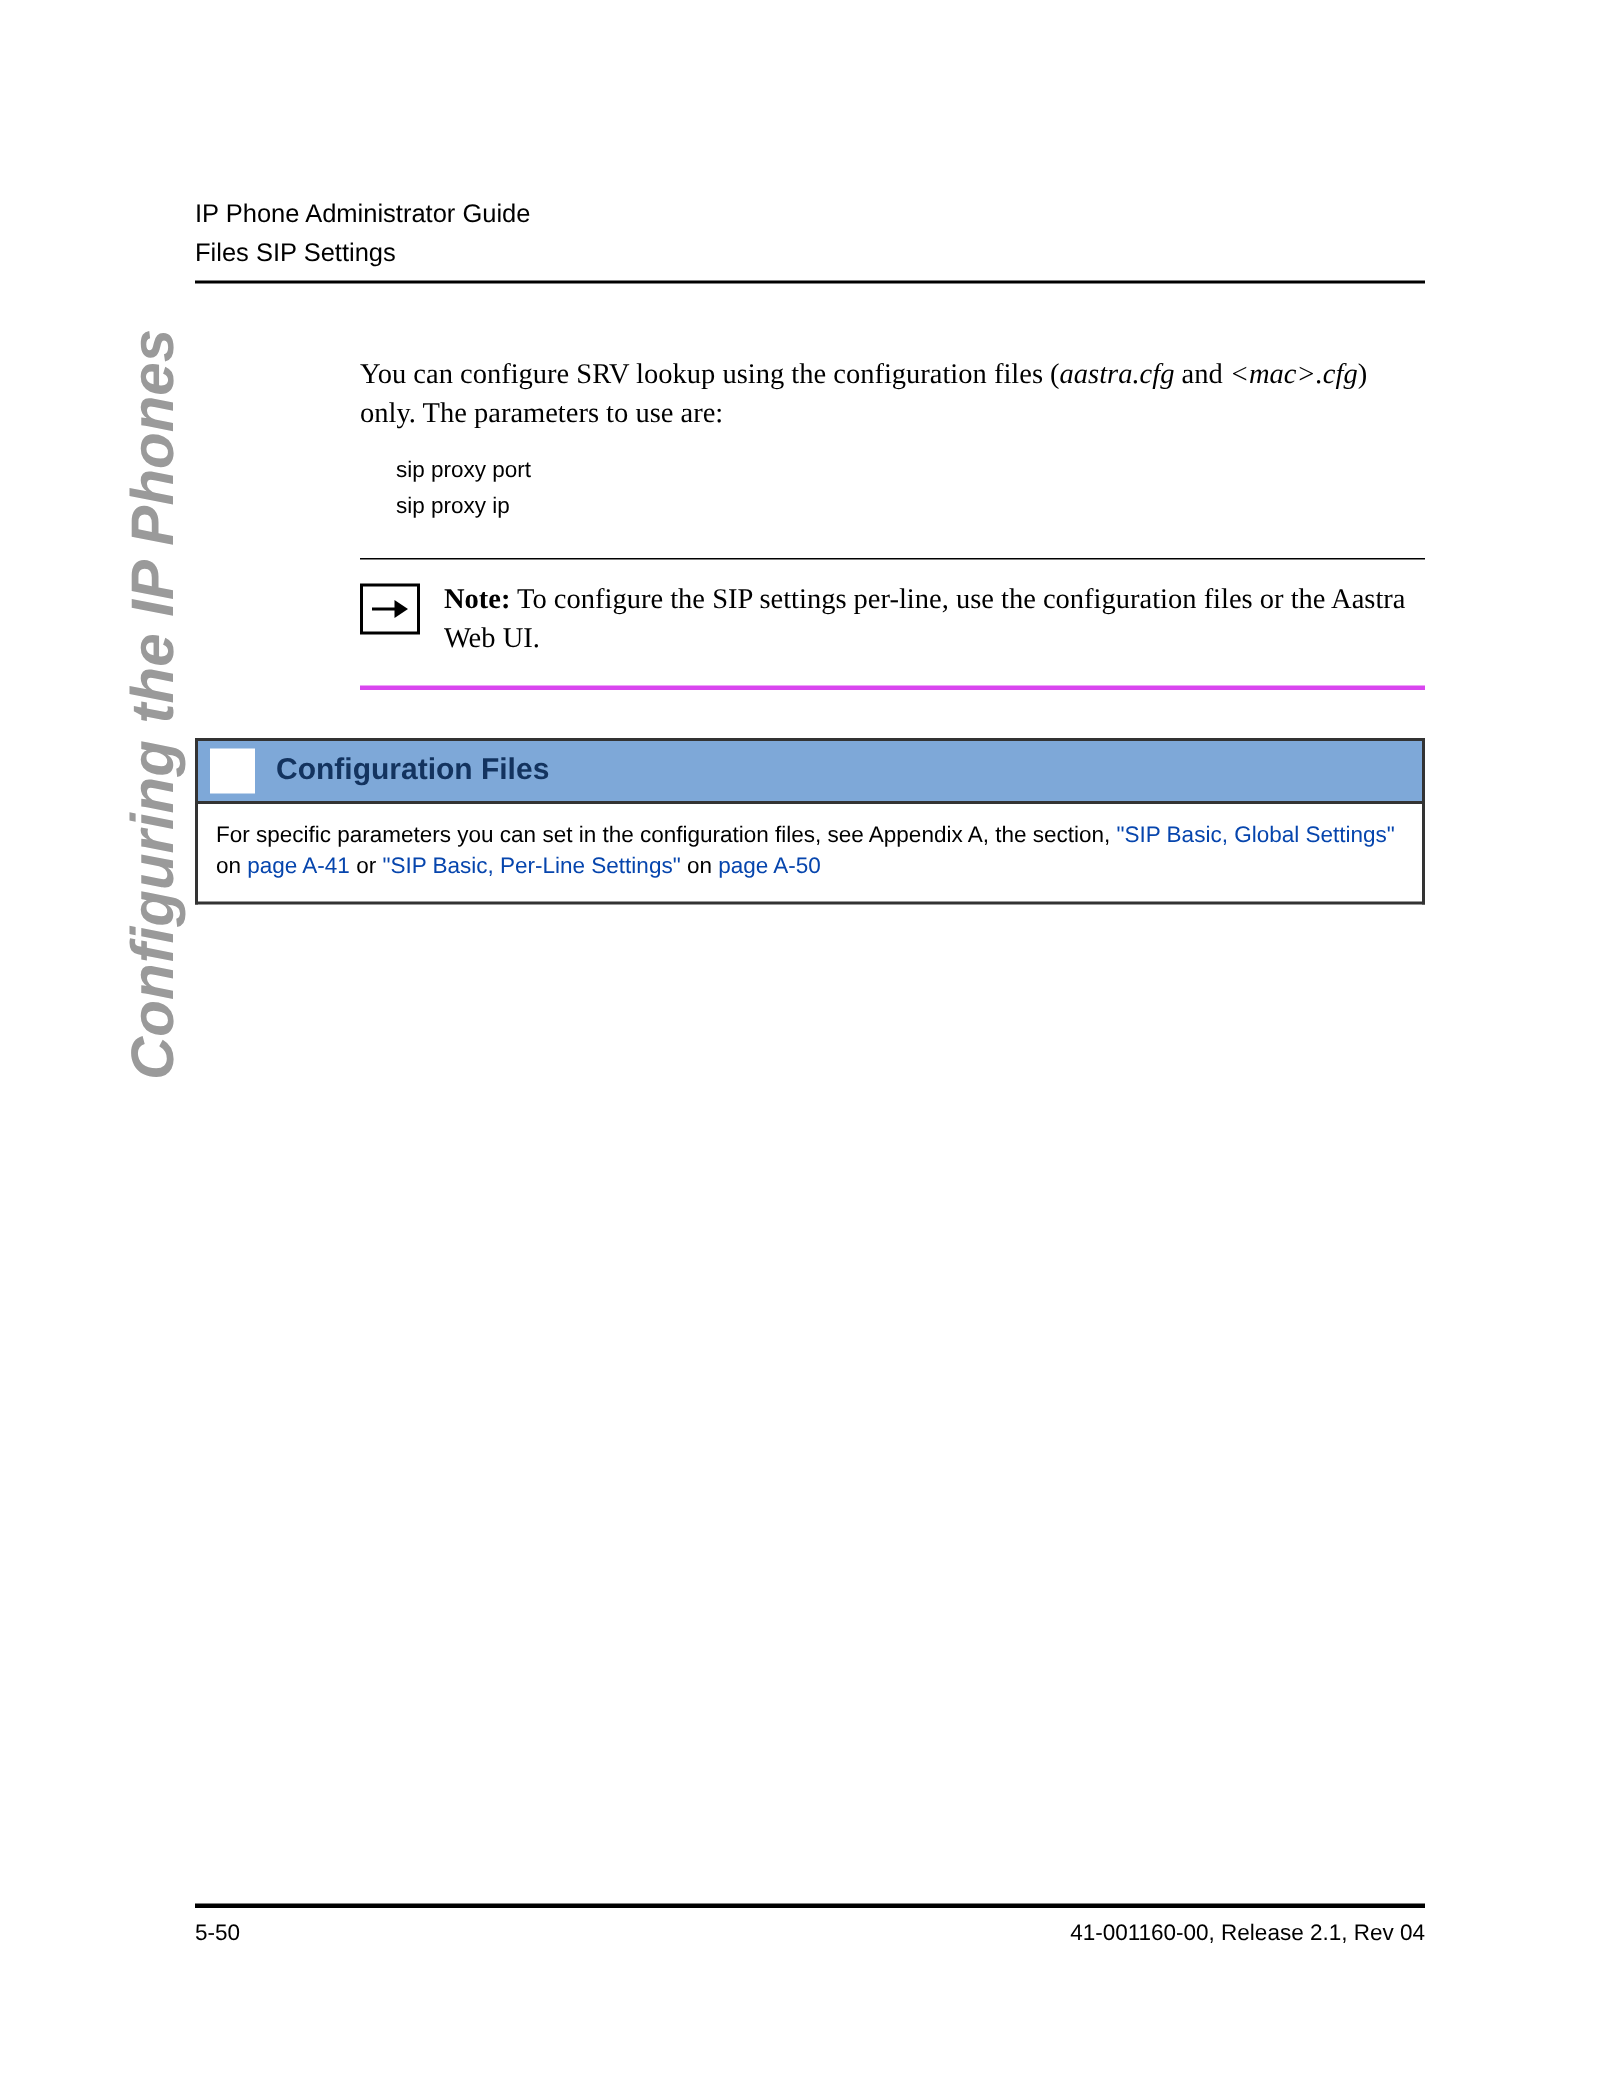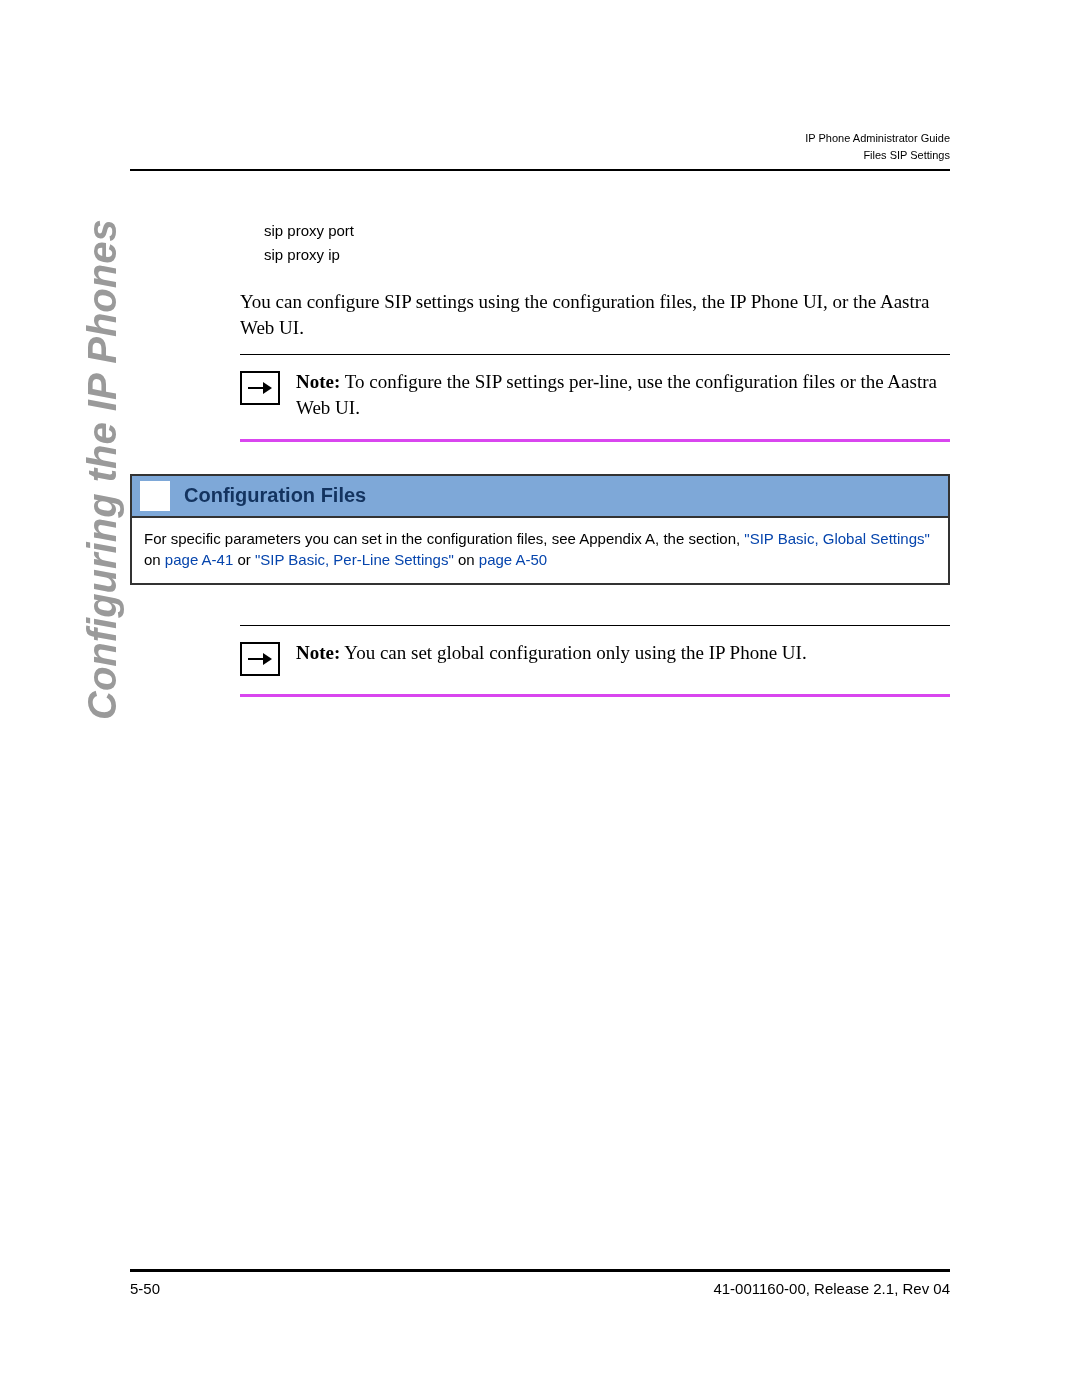--- a/index.html
+++ b/index.html
@@ -4,23 +4,22 @@
 <style>
   * { box-sizing: border-box; margin: 0; padding: 0; }
   html, body { width: 1080px; height: 1397px; background: #fff; font-family: Arial, Helvetica, sans-serif; color: #000; }
   .page {
     position: relative;
     width: 1080px;
     height: 1397px;
     padding: 130px 130px 0 130px;
   }
   .header-block {
-    font-size: 11px;
+    font-size: 17px;
     line-height: 1.5;
-    text-align: right;
   }
   .header-rule {
     border: none;
     border-top: 2px solid #000;
     margin-top: 6px;
   }
   .sidebar-text {
     position: absolute;
     left: 80px;
     top: 720px;
@@ -141,28 +140,30 @@
   <div class="header-block">
     <div>IP Phone Administrator Guide</div>
     <div>Files SIP Settings</div>
     <hr class="header-rule">
   </div>
 
   <div class="sidebar-text">Configuring the IP Phones</div>
 
   <div class="body-content">
 
+    <p class="serif">
+      <span>You can configure SRV lookup using the configuration files (</span><i>aastra.cfg</i><span> and </span><i>&lt;mac&gt;.cfg</i><span>) only. The parameters to use are:</span>
+    </p>
 
     <div class="mono-params">
       <div>sip proxy port</div>
       <div>sip proxy ip</div>
     </div>
 
 
-    <p class="serif">You can configure SIP settings using the configuration files, the IP Phone UI, or the Aastra Web UI.</p>
 
     <div class="note-wrap">
       <div class="note-icon">
         <svg width="24" height="16" viewBox="0 0 24 16">
             <path d="M0 7 h15 v-5 l9 6 l-9 6 v-5 h-15 z" fill="#000"></path>
           </svg>
       </div>
       <div class="note-text serif">
         <b>Note:</b><span> To configure the SIP settings per-line, use the configuration files or the Aastra Web UI.</span>
       </div>
@@ -173,32 +174,20 @@
   <div class="config-wrapper">
     <div class="config-banner">
       <div class="square"></div>
       <div class="title">Configuration Files</div>
     </div>
     <div class="config-body">
       <span>For specific parameters you can set in the configuration files, see Appendix A, the section, </span><span class="link">"SIP Basic, Global Settings"</span><span> on </span><span class="link">page A-41</span><span> or </span><span class="link">"SIP Basic, Per-Line Settings"</span><span> on </span><span class="link">page A-50</span>
     </div>
   </div>
 
-  <div class="body-content" style="margin-top:40px;">
-    <div class="note-wrap">
-      <div class="note-icon">
-        <svg width="24" height="16" viewBox="0 0 24 16">
-            <path d="M0 7 h15 v-5 l9 6 l-9 6 v-5 h-15 z" fill="#000"></path>
-          </svg>
-      </div>
-      <div class="note-text serif">
-        <b>Note:</b><span> You can set global configuration only using the IP Phone UI.</span>
-      </div>
-    </div>
-  </div>
 
   <div class="footer-area">
     <hr class="footer-rule">
     <div class="footer-row">
       <span>5-50</span>
       <span>41-001160-00, Release 2.1, Rev 04</span>
     </div>
   </div>
 
 </div>

